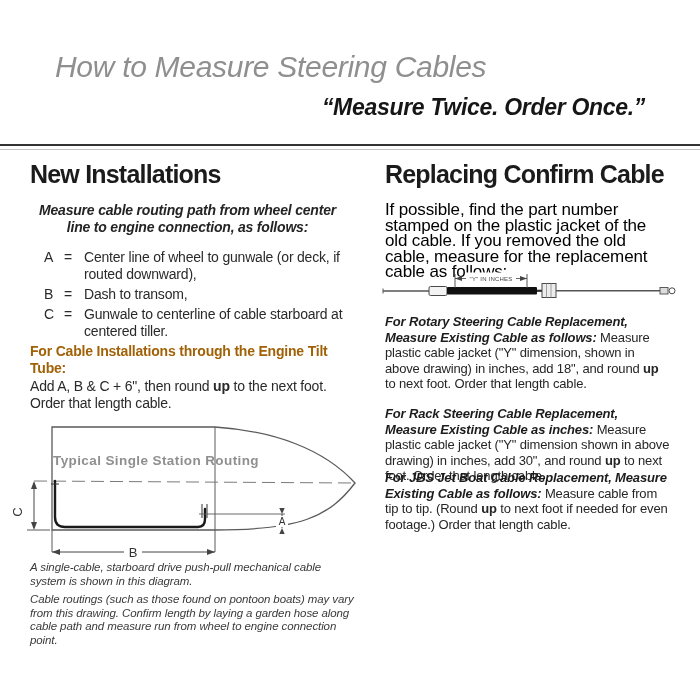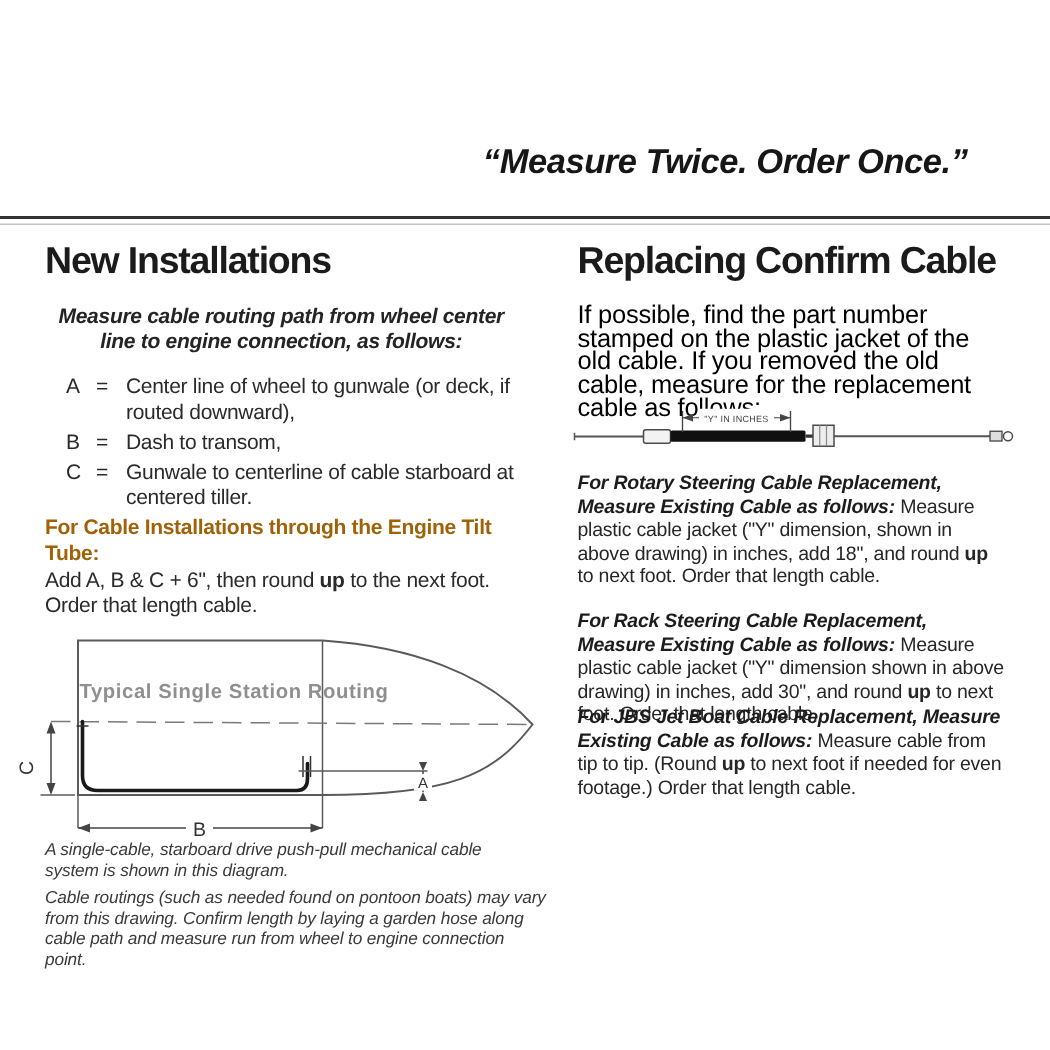--- a/index.html
+++ b/index.html
@@ -66,20 +66,21 @@
   .r-para .lead{font-weight:700;font-style:italic;color:#1c1c1c;}
   .p1{top:314px;} .p2{top:406px;} .p3{top:470px;}
   b.inline-up{font-weight:700;}
   svg text{font-family:"Liberation Sans",sans-serif;}
 </style>
 </head>
 <body>
 
 <div class="page">
 
+  <div class="abs main-title">How to Measure Steering Cables</div>
   <div class="abs tagline">“Measure Twice. Order Once.”</div>
   <div class="abs rule"></div>
 
   <div class="abs col-heading lh">New Installations</div>
 
   <div class="abs l-intro">Measure cable routing path from wheel center line to engine connection, as follows:</div>
 
   <div class="abs meas-list">
     <div class="meas-row">
       <span>A</span>
@@ -135,21 +136,21 @@
     <line x1="270" y1="94" x2="270" y2="108" stroke="#444" stroke-width="1"></line>
     <polygon points="270,94 267.3,88 272.7,88" fill="#444"></polygon>
     <polygon points="270,108 267.3,114 272.7,114" fill="#444"></polygon>
     <rect x="264" y="96" width="12" height="11" fill="#ffffff"></rect>
     <text x="270" y="105" text-anchor="middle" font-size="10" fill="#333">A</text>
 
     <text x="41" y="45" font-size="13.5" font-weight="600" letter-spacing="0.4" fill="#8f8f8f">Typical Single Station Routing</text>
   </svg>
 
   <div class="abs caption1">A single-cable, starboard drive push-pull mechanical cable system is shown in this diagram.</div>
-  <div class="abs caption2">Cable routings (such as needed found on pontoon boats) may vary from this drawing. Confirm length by laying a garden hose along cable path and measure run from wheel to engine connection point.</div>
+  <div class="abs caption2">Cable routings (such as those found on pontoon boats) may vary from this drawing. Confirm length by laying a garden hose along cable path and measure run from wheel to engine connection point.</div>
 
   <div class="abs col-heading rh">Replacing Confirm Cable</div>
 
   <div class="abs r-intro">If possible, find the part number stamped on the plastic jacket of the old cable. If you removed the old cable, measure for the replacement cable as follows:</div>
 
   <svg class="abs" style="left:378px;top:267px;" width="322" height="38" viewBox="0 0 322 38">
     <line x1="5" y1="21.5" x2="5" y2="26.5" stroke="#555" stroke-width="1"></line>
     <line x1="5" y1="24" x2="51" y2="24" stroke="#555" stroke-width="1.3"></line>
     <rect x="51" y="19.5" width="18" height="9" rx="1.5" fill="#f3f3f3" stroke="#4a4a4a" stroke-width="1"></rect>
     <rect x="69" y="20" width="90" height="7.5" rx="1" fill="#101010"></rect>
@@ -168,20 +169,20 @@
     <polygon points="149,11.5 142,9 142,14" fill="#444"></polygon>
     <rect x="88" y="5.5" width="50" height="11" fill="#ffffff"></rect>
     <text x="113" y="14" text-anchor="middle" font-size="6" letter-spacing="0.2" fill="#444">"Y" IN INCHES</text>
   </svg>
 
   <div class="abs r-para p1">
     <span class="lead">For Rotary Steering Cable Replacement, Measure Existing Cable as follows:</span><span> Measure plastic cable jacket ("Y" dimension, shown in above drawing) in inches, add 18", and round </span><b class="inline-up">up</b><span> to next foot. Order that length cable.</span>
   </div>
 
   <div class="abs r-para p2">
-    <span class="lead">For Rack Steering Cable Replacement, Measure Existing Cable as follows:</span><span> Measure plastic cable jacket ("Y" dimension shown in above drawing) in inches, add 30", and round </span><b class="inline-up">up</b><span> to next foot. Order that length cable.</span>
+    <span class="lead">For Rack Steering Cable Replacement, Measure Existing Cable as inches:</span><span> Measure plastic cable jacket ("Y" dimension shown in above drawing) in inches, add 30", and round </span><b class="inline-up">up</b><span> to next foot. Order that length cable.</span>
   </div>
 
   <div class="abs r-para p3">
     <span class="lead">For JBS Jet Boat Cable Replacement, Measure Existing Cable as follows:</span><span> Measure cable from tip to tip. (Round </span><b class="inline-up">up</b><span> to next foot if needed for even footage.) Order that length cable.</span>
   </div>
 
 </div>
 
 </body></html>

